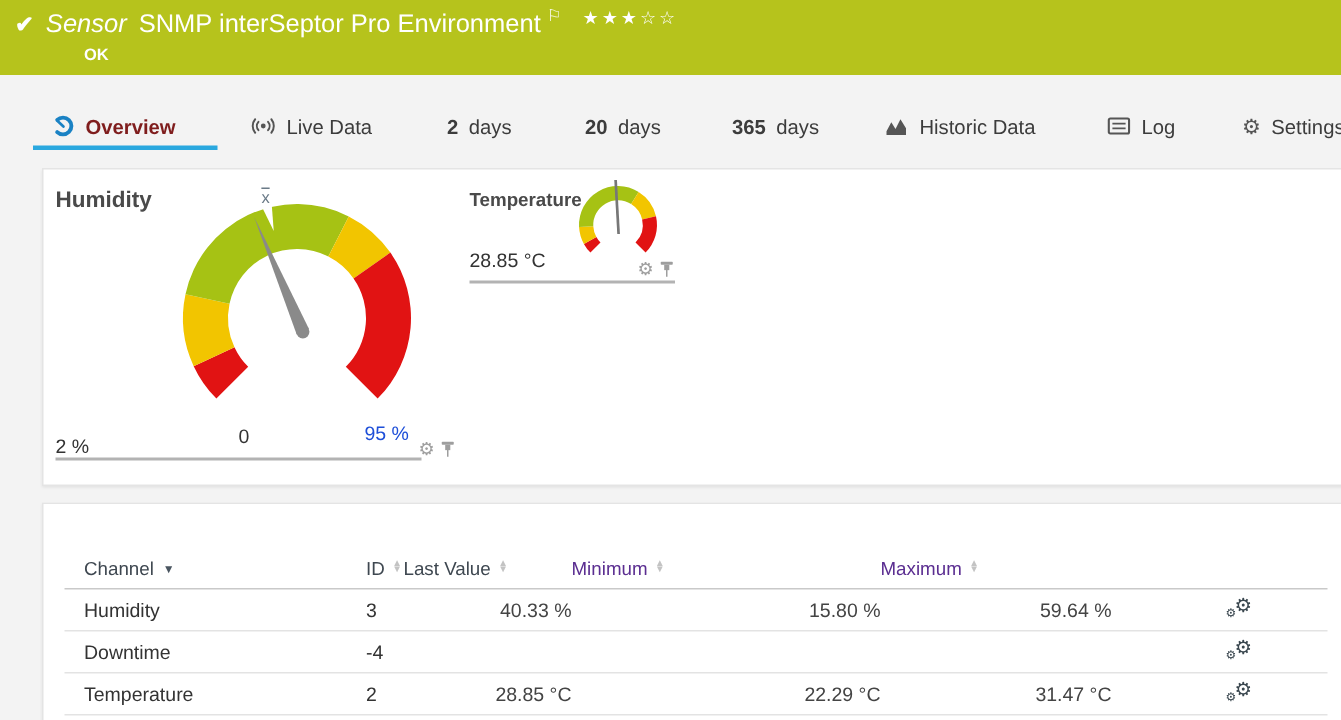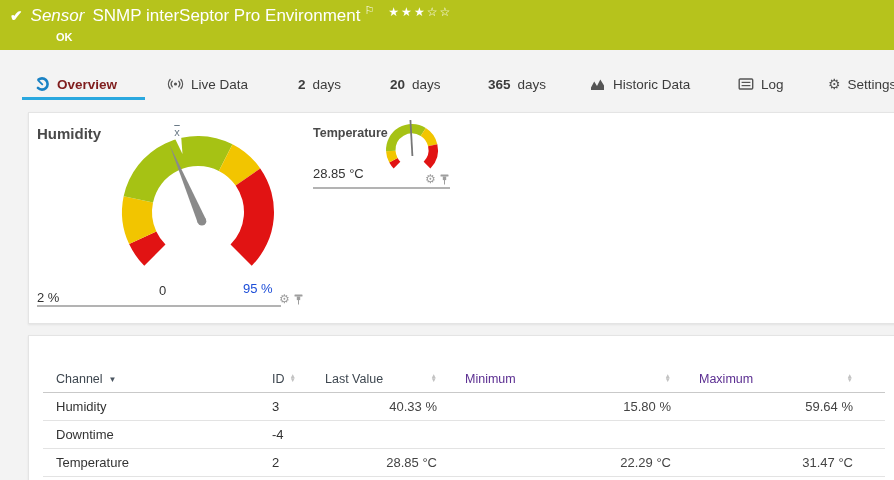--- a/index.html
+++ b/index.html
@@ -48,26 +48,26 @@
   .temp-value{position:absolute;left:284px;top:53px;font-size:13px;color:#333;}
   .temp-line{position:absolute;left:284px;top:74px;width:137px;border-top:2px solid #b3b3b3;}
   .temp-icons{left:396px;top:60px;}
 
   .gauge-big{position:absolute;left:84px;top:14px;}
   .gauge-small{position:absolute;left:348px;top:1px;}
 
   
   .trow{margin:0 10px 0 14px;display:grid;
         grid-template-columns:160px 53px 112px 206px 154px 1fr;
-        padding-left:13px;align-items:center;gap:28px;}
+        padding-left:13px;align-items:center;}
   .thead{margin-top:30px;height:26px;border-bottom:1px solid #c9c9c9;font-size:12.5px;color:#3e4750;}
   .tdata{height:27px;border-bottom:1px solid #e3e3e3;font-size:13px;color:#333;}
   .c-right{text-align:right;}
   .hcell{display:flex;align-items:center;}
-  .hcell.c-right{justify-content:space-between;}
+  .hcell.c-right{justify-content:flex-start;}
   .purple{color:#5b2e91;}
   .sort-stack{display:inline-flex;flex-direction:column;margin-left:5px;color:#c3c3c3;
               font-size:6.5px;line-height:4.5px;transform:translateY(-1px);}
   .sort-active{margin-left:6px;font-size:8px;color:#4a5560;}
   .chan-cog{position:relative;width:20px;height:16px;color:#3a474f;display:inline-block;margin-left:76px;margin-top:4px;}
   .cog-big{position:absolute;left:6px;top:-2px;font-size:13px;line-height:13px;}
   .cog-small{position:absolute;left:0px;top:6px;font-size:8px;line-height:8px;}
   .cell-val{color:#444;}
 </style>
 </head>

